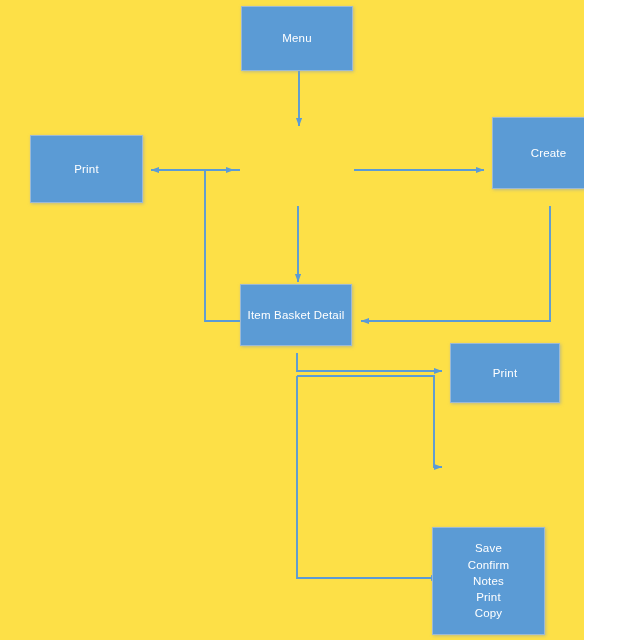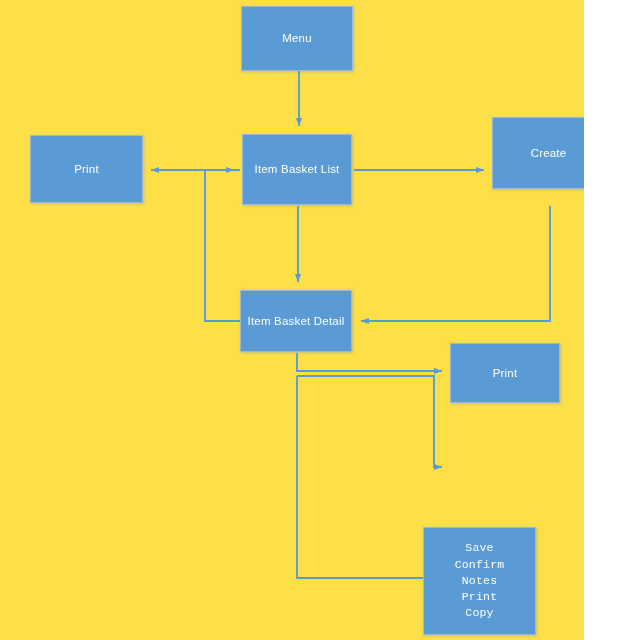--- a/index.html
+++ b/index.html
@@ -82,38 +82,35 @@
   </svg>
 
   <div class="node" style="left:241px; top:6px; width:112px; height:65px;">
     <span class="label">Menu</span>
   </div>
 
   <div class="node" style="left:30px; top:135px; width:113px; height:68px;">
     <span class="label">Print</span>
   </div>
 
-  <div class="node" style="left:242px; top:134px; width:110px; height:71px;">
-    <span class="label">Item Basket List</span>
-  </div>
 
   <div class="node" style="left:492px; top:117px; width:113px; height:72px;align-items:center;">
     <span class="label">Create</span>
   </div>
 
-  <div class="node" style="left:240px; top:290px; width:112px; height:62px;">
+  <div class="node" style="left:240px; top:284px; width:112px; height:62px;">
     <span class="label">Item Basket Detail</span>
   </div>
 
   <div class="node" style="left:450px; top:343px; width:110px; height:60px;">
     <span class="label">Print</span>
   </div>
 
 
-  <div class="node" style="left:423px; top:527px; width:113px; height:108px;font-family:Liberation Mono, monospace;">
+  <div class="node" style="left:432px; top:527px; width:113px; height:108px;">
     <span class="label">Save
 Confirm
 Notes
 Print
 Copy</span>
   </div>
 
 </div>
 
 </body></html>

